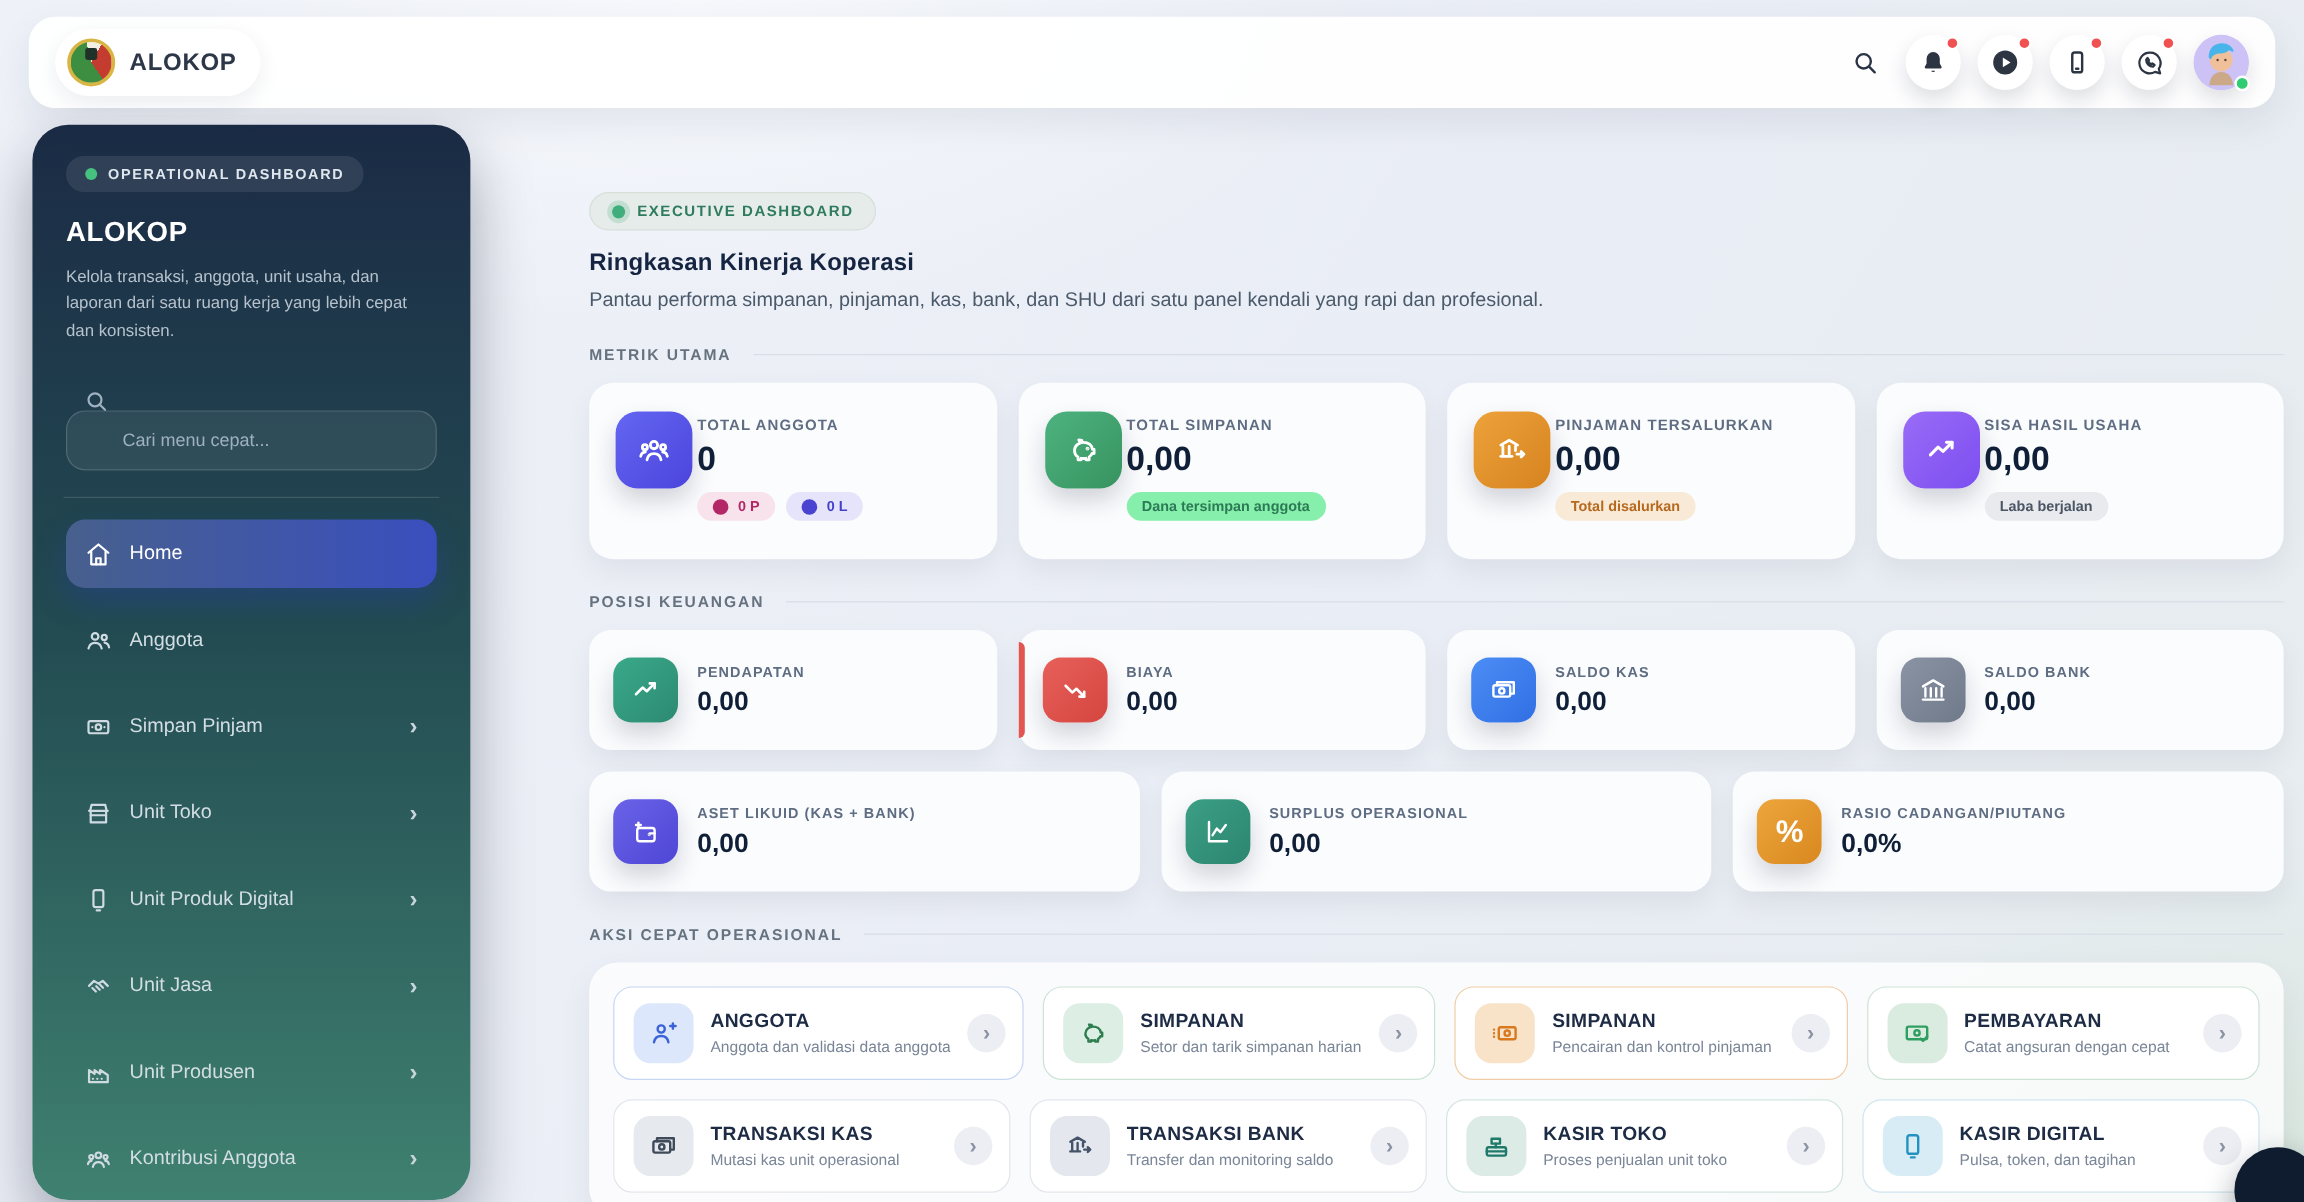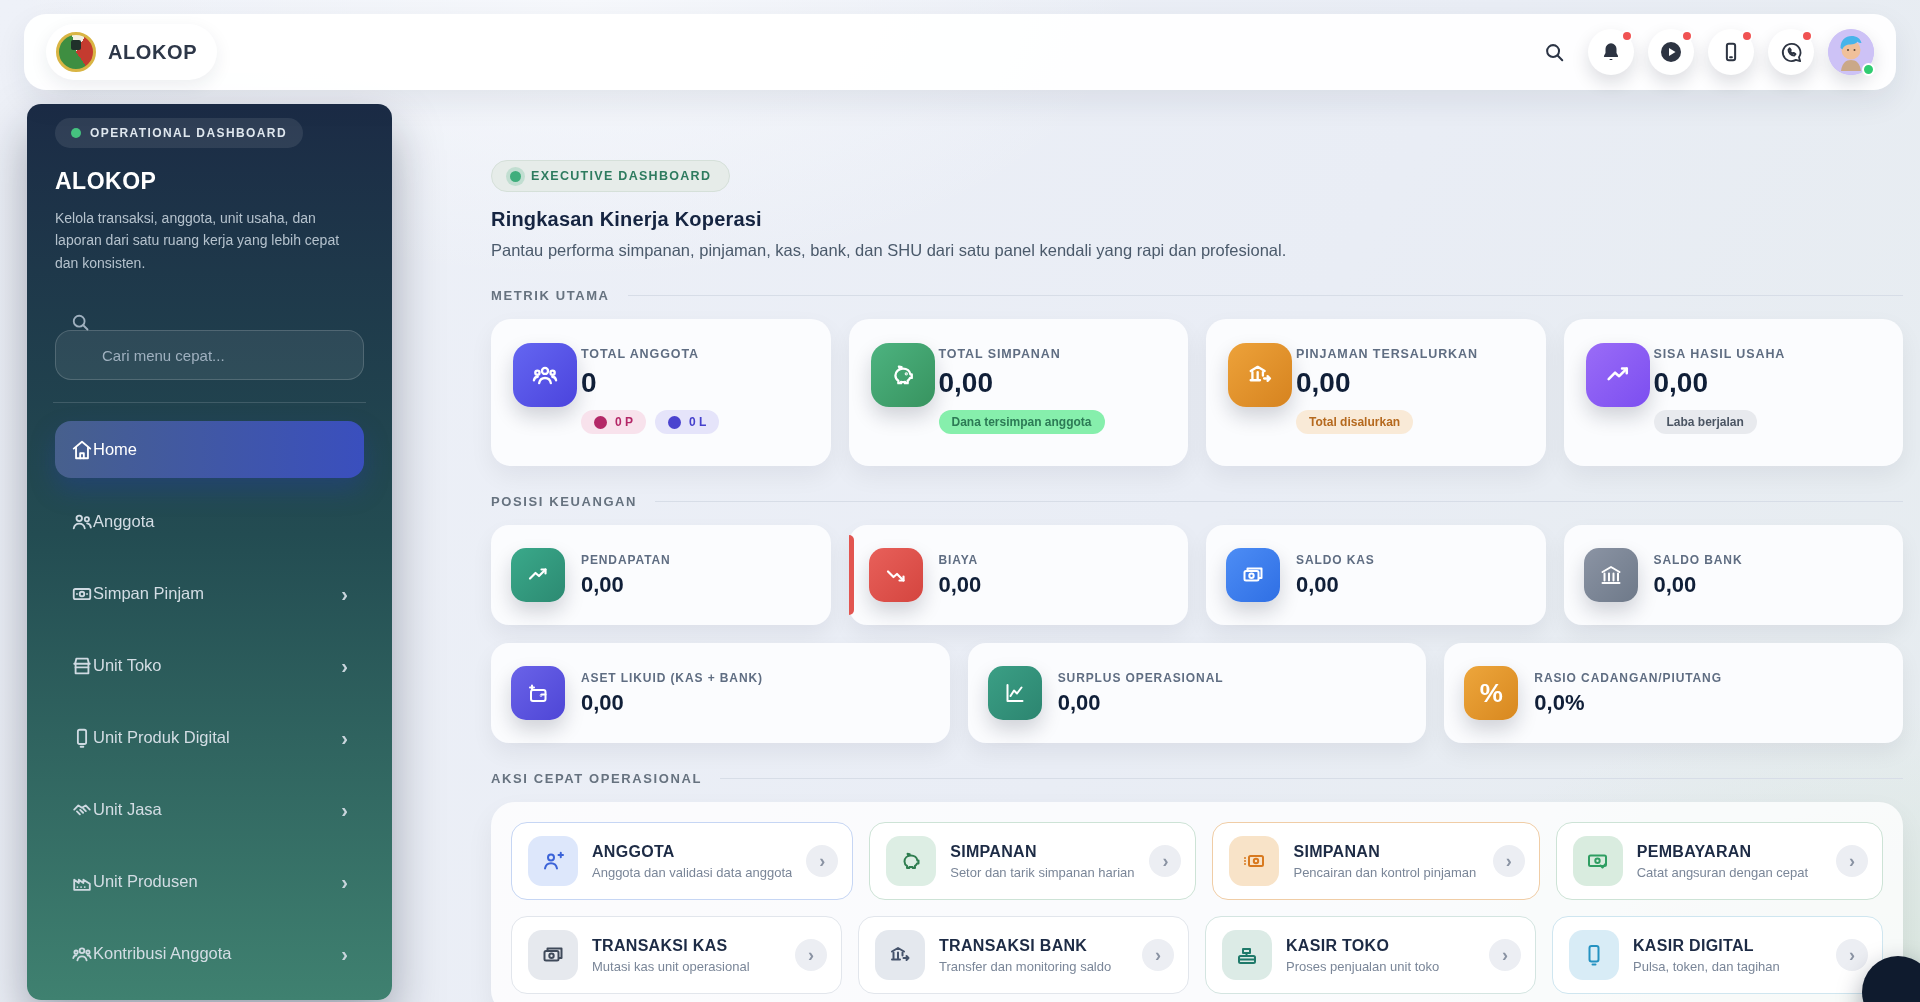--- a/index.html
+++ b/index.html
@@ -33,40 +33,40 @@
   .icon-btn .nbadge { position:absolute; top:1px; right:1px; width:12px; height:12px; border-radius:50%;
     background:#f05252; border:2px solid #fff; }
   .avatar { position:relative; width:46px; height:46px; border-radius:50%; cursor:pointer;
     background:linear-gradient(160deg,#d6cdf8,#b9aaf0); box-shadow:0 8px 18px rgba(15,23,42,.14); overflow:visible; }
   .avatar svg { border-radius:50%; }
   .avatar .online { position:absolute; bottom:-1px; right:-1px; width:13px; height:13px; border-radius:50%;
     background:#2fcc71; border:2.5px solid #fff; }
 
   
   .sidebar {
-    position:absolute; left:27px; top:104px; width:365px; height:896px; border-radius:14px;
+    position:absolute; left:27px; top:104px; width:365px; height:896px; border-radius:30px;
     background:linear-gradient(180deg,#1b2b45 0%,#224а52 45%,#3f8170 100%);
     background:linear-gradient(180deg,#1b2b45 0%,#234c52 48%,#3f8170 100%);
     box-shadow:0 24px 50px rgba(15,23,42,.35);
-    padding:14px 28px; color:#e8eef2; z-index:4;
+    padding:26px 28px; color:#e8eef2; z-index:4;
   }
   .sb-badge { display:inline-flex; align-items:center; gap:9px; background:rgba(255,255,255,.09);
     border-radius:999px; padding:8px 16px; font-size:12px; font-weight:bold; letter-spacing:1.4px; color:#dfe7ee; }
   .sb-badge .dot { width:10px; height:10px; border-radius:50%; background:#45c27f; }
   .sb-title { margin-top:20px; font-size:23px; font-weight:bold; letter-spacing:.5px; color:#ffffff; }
   .sb-desc { margin-top:12px; font-size:14px; line-height:1.6; color:#b5c2cd; }
   .sb-search { position:relative; margin-top:24px; }
   .sb-search input { width:100%; height:50px; border-radius:16px; border:1px solid rgba(255,255,255,.16);
     background:rgba(255,255,255,.07); color:#e8eef2; font-size:15px; padding:0 16px 0 46px; outline:none;
     font-family:"Liberation Sans", sans-serif;margin-top:32px; }
   .sb-search input::placeholder { color:#9fb0bf; }
   .sb-search .mag { position:absolute; left:15px; top:14px; color:#9fb0bf; }
   .sb-divider { height:1px; background:rgba(255,255,255,.14); margin:22px -2px 18px; }
   .nav { display:flex; flex-direction:column; gap:15px; }
-  .nav-item { display:flex; align-items:center; height:57px; padding:0 16px; border-radius:16px;
+  .nav-item { display:flex; align-items:center; gap:15px; height:57px; padding:0 16px; border-radius:16px;
     font-size:16.5px; color:#d3dde4; cursor:pointer; }
   .nav-item .nicon { width:22px; height:22px; color:#cfdae2; flex:0 0 auto; display:flex; }
   .nav-item.active { background:linear-gradient(90deg,#47608d 0%,#3a4fbe 100%);
     box-shadow:0 12px 24px rgba(37,64,160,.38); color:#ffffff; }
   .nav-item.active .nicon { color:#ffffff; }
   .nav-chev { margin-left:auto; font-size:20px; font-weight:bold; color:#c9d5dc; line-height:1; }
 
   
   .main { position:absolute; left:455px; top:0; width:1412px; height:1002px; padding-top:160px;margin-left:36px; }
   .exec-badge { display:inline-flex; align-items:center; gap:10px; background:#e6ece9;

